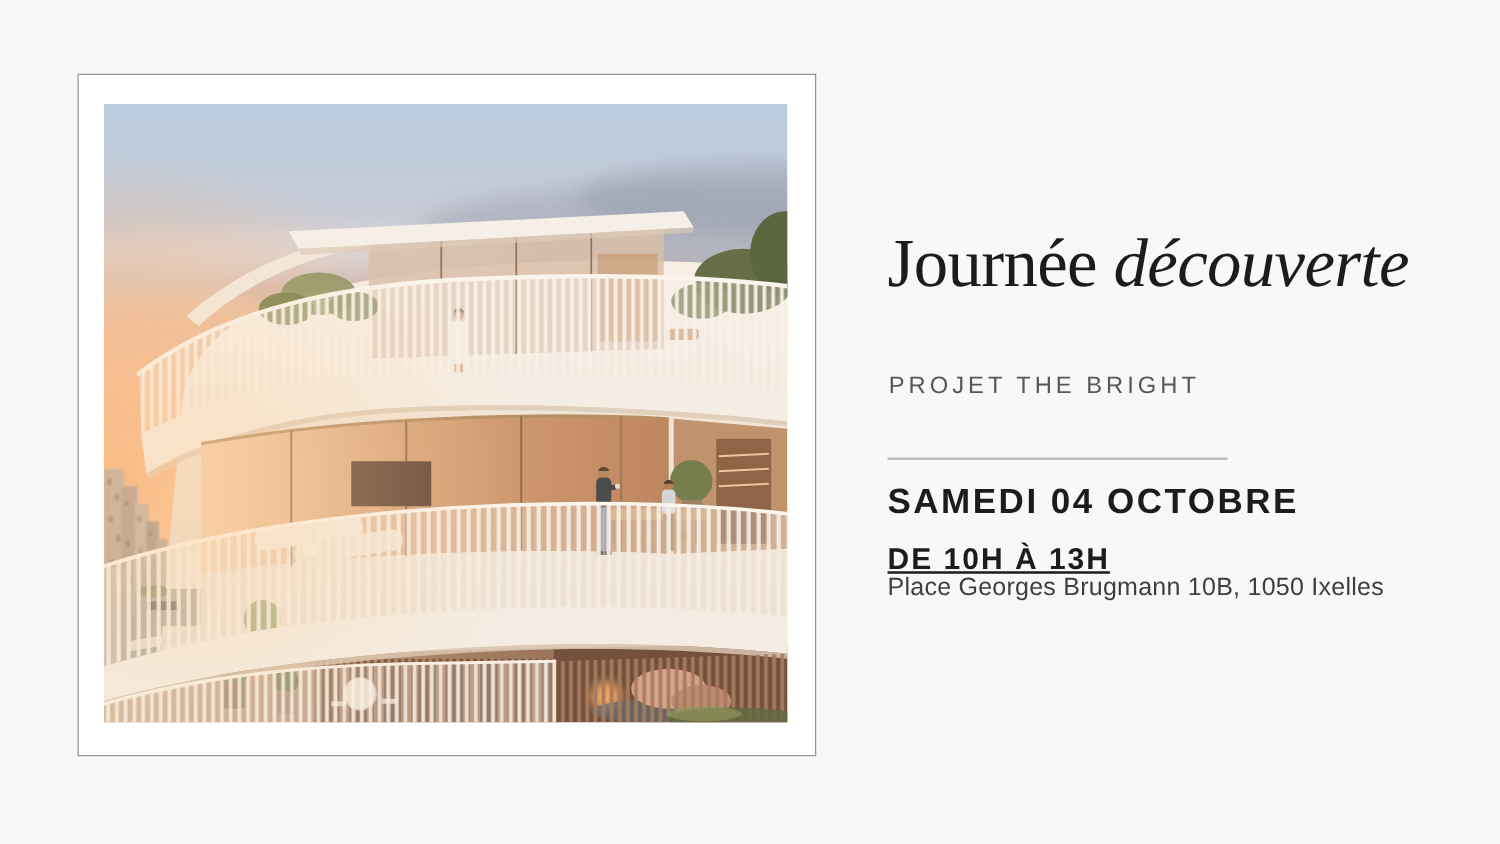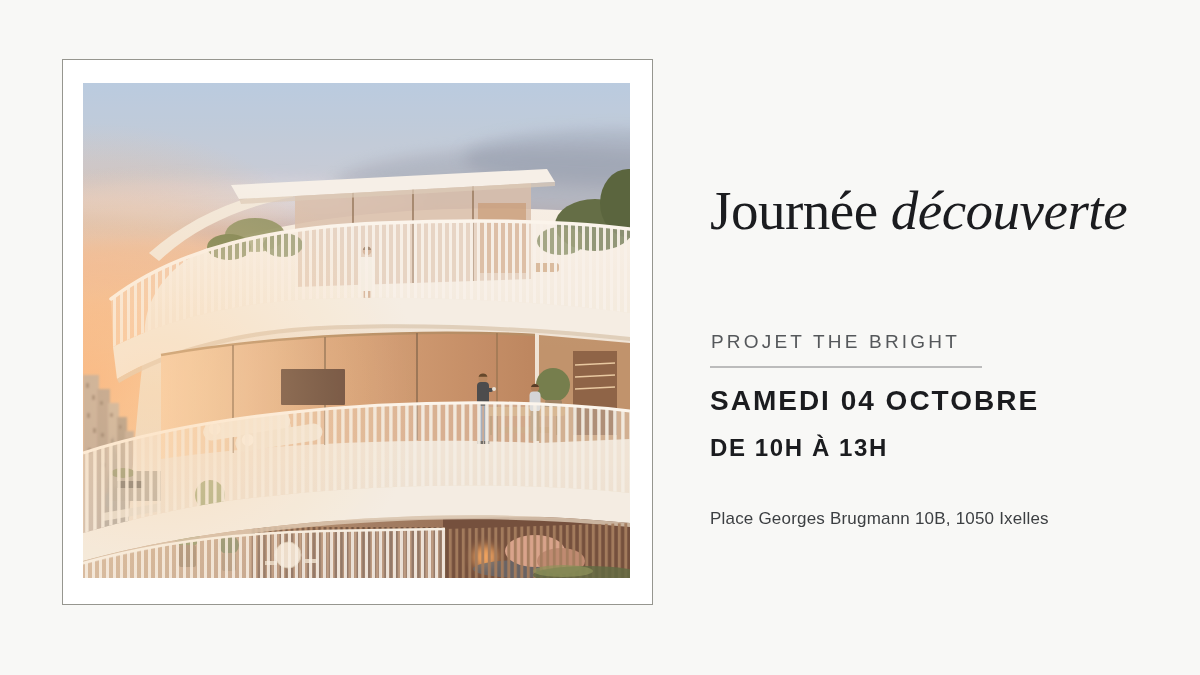--- a/index.html
+++ b/index.html
@@ -26,41 +26,42 @@
   .details{position:absolute;left:0;top:0;width:1200px;height:675px;pointer-events:none;}
   .title{
     position:absolute;left:710px;top:186px;margin:0;
     font-family:"Liberation Serif","DejaVu Serif",serif;
     font-weight:500;font-size:55px;line-height:50px;letter-spacing:-0.5px;
     color:var(--ink,#17181b);
   }
   .title .t-line{display:block;}
   .title em{font-style:italic;}
   .subtitle{
-    position:absolute;left:711px;top:331px;
+    position:absolute;left:711px;top:298px;
     font-size:19px;letter-spacing:3.2px;font-weight:400;
     color:var(--muted,#55585b);
   }
   .divider{
     position:absolute;left:710px;top:366px;width:272px;height:2px;
     background:var(--divider,#bcbcbc);border:none;margin:0;
   }
   .date-line{
     position:absolute;left:710px;top:385px;
     font-size:28px;font-weight:700;letter-spacing:2px;
     color:var(--ink,#1d1e21);
   }
   .time-line{
     position:absolute;left:710px;top:434px;
     font-size:24px;font-weight:700;letter-spacing:1.6px;
     color:var(--ink,#1d1e21);
+    text-decoration:underline;
   }
   .address-line{
-    position:absolute;left:710px;top:509px;
-    font-size:17px;font-weight:400;letter-spacing:0.2px;
+    position:absolute;left:710px;top:459px;
+    font-size:20px;font-weight:400;letter-spacing:0.2px;
     color:var(--body,#3c3f42);
   }
 </style>
 </head>
 <body>
 
 <div class="stage">
 
   <figure class="photo-card"></figure>
   <div class="photo">

